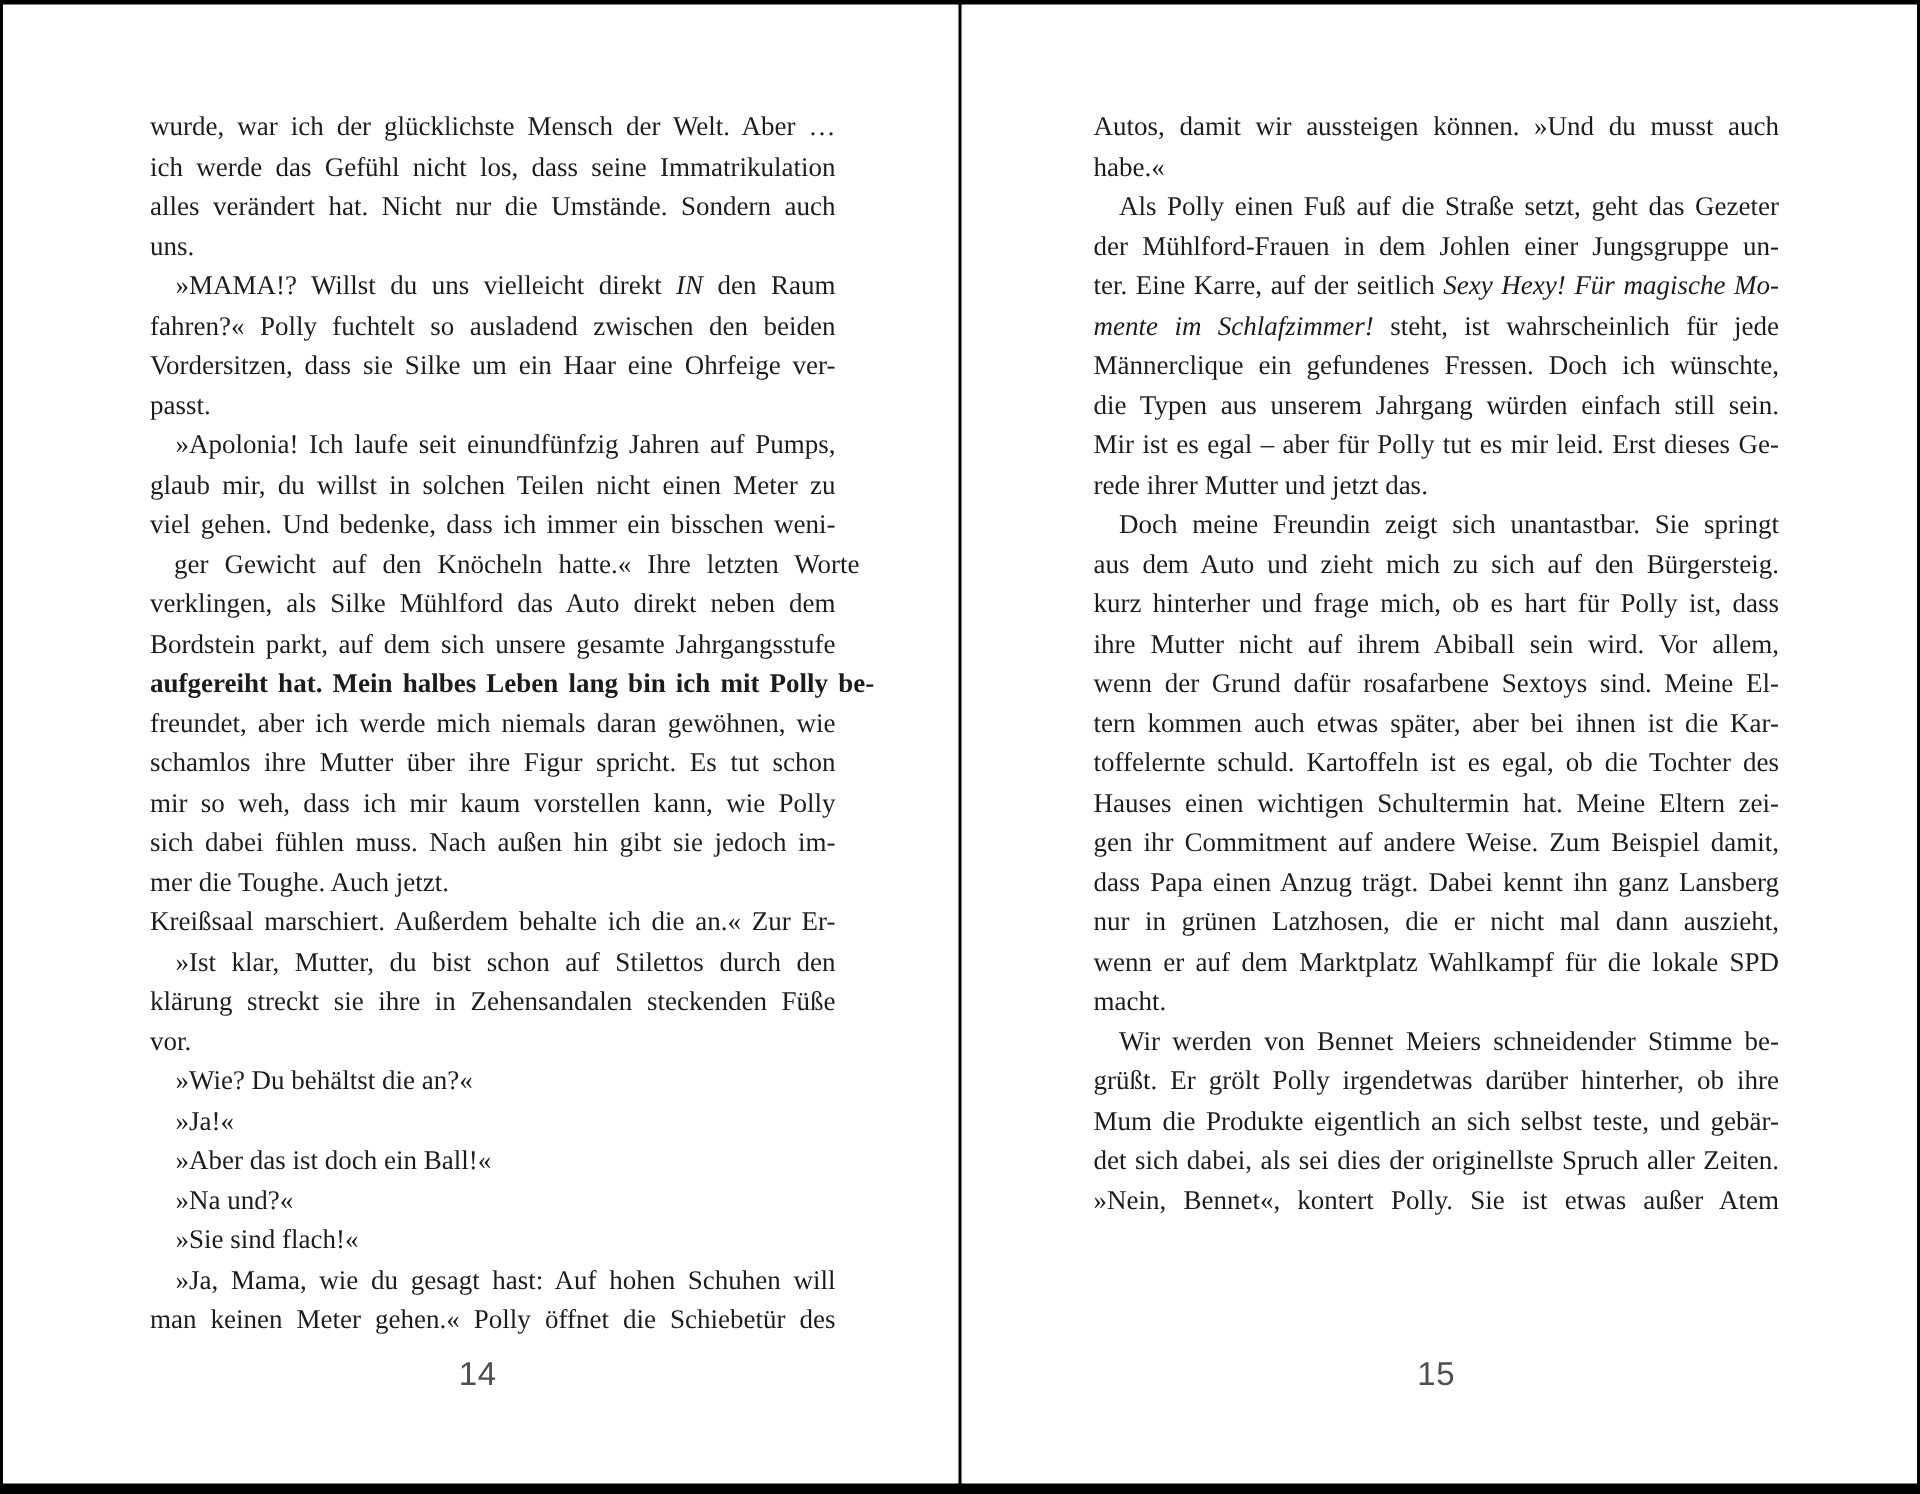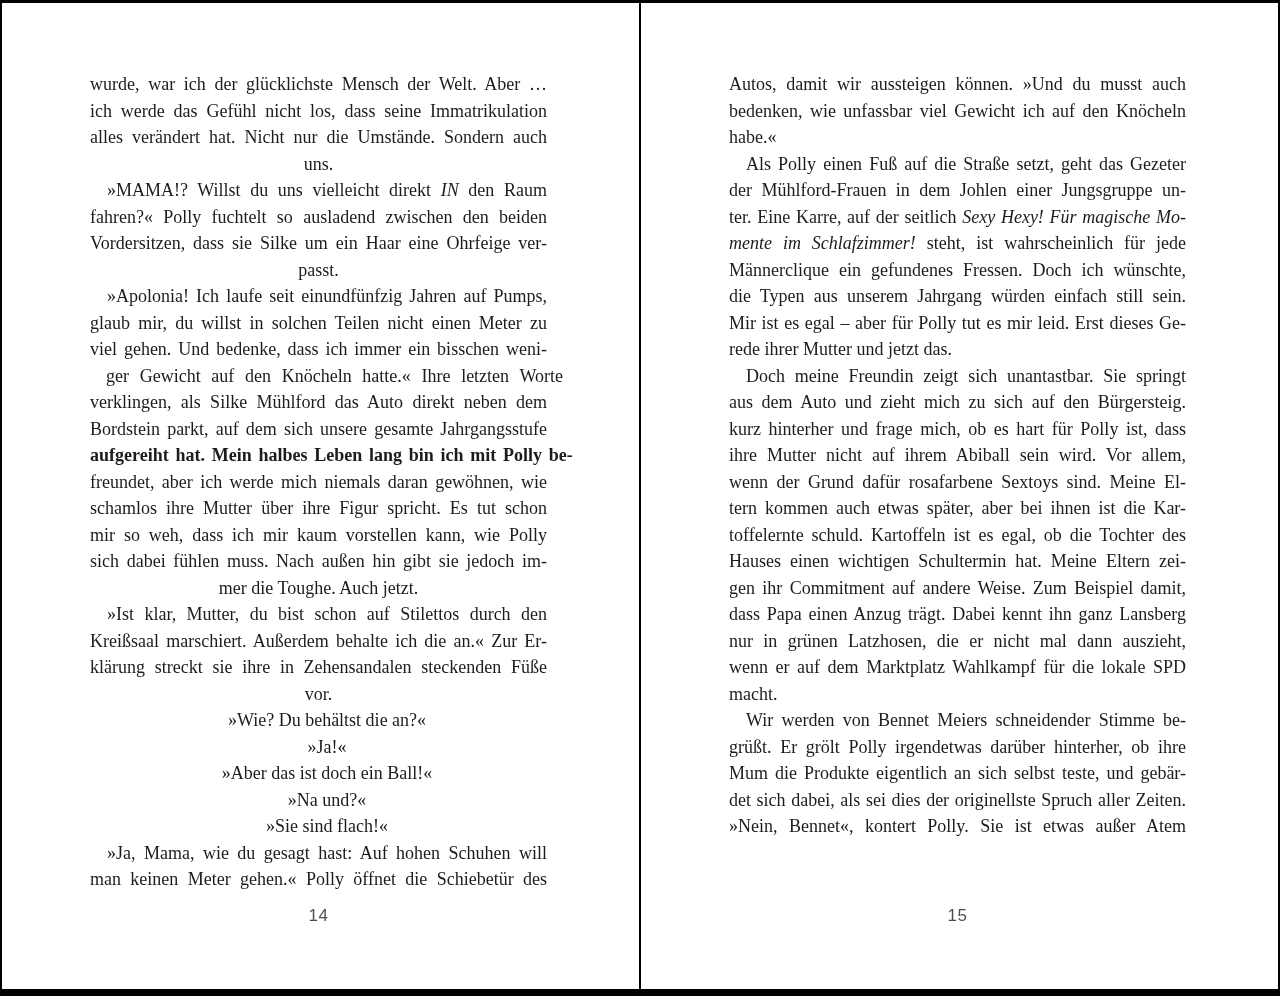--- a/index.html
+++ b/index.html
@@ -18,38 +18,38 @@
   #frame-left   { left: 0; top: 0;  width: 2px; height: 996px; }
   #frame-right  { right: 0; top: 0; width: 2px; height: 996px; }
   #divider      { left: 639px; top: 0; width: 2px; height: 996px; }
 
   .textcol {
     position: absolute;
     top: 71px;
     width: 457px;
     font-size: 18px;
   }
-  #col-left  { left: 90px; text-align: center; }
+  #col-left  { left: 100px; }
   #col-right { left: 729px; }
 
   .line {
     height: 26.5px;
     line-height: 26.5px;
     white-space: nowrap;
   }
   .ind { padding-left: 17px; }
   .lc i { font-style: italic; }
 
   .pagenum {
     position: absolute;
     top: 906px;
     width: 457px;
     text-align: center;
     font-family: "Liberation Sans", sans-serif;
-    font-size: 17px;
+    font-size: 22px;
     line-height: 20px;
     letter-spacing: 0.5px;
     color: var(--pn-color, #4f4f4f);
   }
   #pn-left  { left: 90px; }
   #pn-right { left: 729px; }
 </style>
 </head>
 <body style="--bg: #ffffff; --text-color: #1c1c1c; --pn-color: #4f4f4f; --frame-color: #000000;">
 
@@ -74,35 +74,34 @@
       <div class="line"><span class="lc" style="word-spacing: 2.40278px;">viel gehen. Und bedenke, dass ich immer ein bisschen weni-</span></div>
       <div class="line"><span class="lc" style="word-spacing: 6.17969px; margin-left: 16px;">ger Gewicht auf den Knöcheln hatte.« Ihre letzten Worte</span></div>
       <div class="line"><span class="lc" style="word-spacing: 4.82227px;">verklingen, als Silke Mühlford das Auto direkt neben dem</span></div>
       <div class="line"><span class="lc" style="word-spacing: 2.63393px;">Bordstein parkt, auf dem sich unsere gesamte Jahrgangsstufe</span></div>
       <div class="line"><span class="lc" style="word-spacing: 2.26094px; font-weight: bold;">aufgereiht hat. Mein halbes Leben lang bin ich mit Polly be-</span></div>
       <div class="line"><span class="lc" style="word-spacing: 2.89648px;">freundet, aber ich werde mich niemals daran gewöhnen, wie</span></div>
       <div class="line"><span class="lc" style="word-spacing: 4.5625px;">schamlos ihre Mutter über ihre Figur spricht. Es tut schon</span></div>
       <div class="line"><span class="lc" style="word-spacing: 4.40625px;">mir so weh, dass ich mir kaum vorstellen kann, wie Polly</span></div>
       <div class="line"><span class="lc" style="word-spacing: 3.15937px;">sich dabei fühlen muss. Nach außen hin gibt sie jedoch im-</span></div>
       <div class="line"><span class="lc">mer die Toughe. Auch jetzt.</span></div>
+      <div class="line"><span class="lc" style="word-spacing: 2.69141px;">Kreißsaal marschiert. Außerdem behalte ich die an.« Zur Er-</span></div>
       <div class="line ind"><span class="lc" style="word-spacing: 5.88889px;">»Ist klar, Mutter, du bist schon auf Stilettos durch den</span></div>
-      <div class="line"><span class="lc" style="word-spacing: 2.69141px;">Kreißsaal marschiert. Außerdem behalte ich die an.« Zur Er-</span></div>
       <div class="line"><span class="lc" style="word-spacing: 5.23438px;">klärung streckt sie ihre in Zehensandalen steckenden Füße</span></div>
       <div class="line"><span class="lc">vor.</span></div>
       <div class="line ind"><span class="lc">»Wie? Du behältst die an?«</span></div>
       <div class="line ind"><span class="lc">»Ja!«</span></div>
       <div class="line ind"><span class="lc">»Aber das ist doch ein Ball!«</span></div>
       <div class="line ind"><span class="lc">»Na und?«</span></div>
       <div class="line ind"><span class="lc">»Sie sind flach!«</span></div>
       <div class="line ind"><span class="lc" style="word-spacing: 3.95139px;">»Ja, Mama, wie du gesagt hast: Auf hohen Schuhen will</span></div>
       <div class="line"><span class="lc" style="word-spacing: 4.86719px;">man keinen Meter gehen.« Polly öffnet die Schiebetür des</span></div>
     </div>
   <div class="textcol" id="col-right">
       <div class="line"><span class="lc" style="word-spacing: 5.25586px;">Autos, damit wir aussteigen können. »Und du musst auch</span></div>
-      <div class="line"><span class="lc" style="word-spacing: 2.95508px;">bedenken, wie unfassbar viel Gewicht ich auf den Knöcheln</span></div>
       <div class="line"><span class="lc">habe.«</span></div>
       <div class="line ind"><span class="lc" style="word-spacing: 2.56094px;">Als Polly einen Fuß auf die Straße setzt, geht das Gezeter</span></div>
       <div class="line"><span class="lc" style="word-spacing: 4.94196px;">der Mühlford-Frauen in dem Johlen einer Jungsgruppe un-</span></div>
       <div class="line"><span class="lc" style="word-spacing: 1.21875px;">ter. Eine Karre, auf der seitlich <i>Sexy Hexy! Für magische Mo-</i></span></div>
       <div class="line"><span class="lc" style="word-spacing: 6.44196px;"><i>mente im Schlafzimmer!</i> steht, ist wahrscheinlich für jede</span></div>
       <div class="line"><span class="lc" style="word-spacing: 5.52083px;">Männerclique ein gefundenes Fressen. Doch ich wünschte,</span></div>
       <div class="line"><span class="lc" style="word-spacing: 4.69141px;">die Typen aus unserem Jahrgang würden einfach still sein.</span></div>
       <div class="line"><span class="lc" style="word-spacing: 1.11384px;">Mir ist es egal – aber für Polly tut es mir leid. Erst dieses Ge-</span></div>
       <div class="line"><span class="lc">rede ihrer Mutter und jetzt das.</span></div>
       <div class="line ind"><span class="lc" style="word-spacing: 5.29688px;">Doch meine Freundin zeigt sich unantastbar. Sie springt</span></div>

